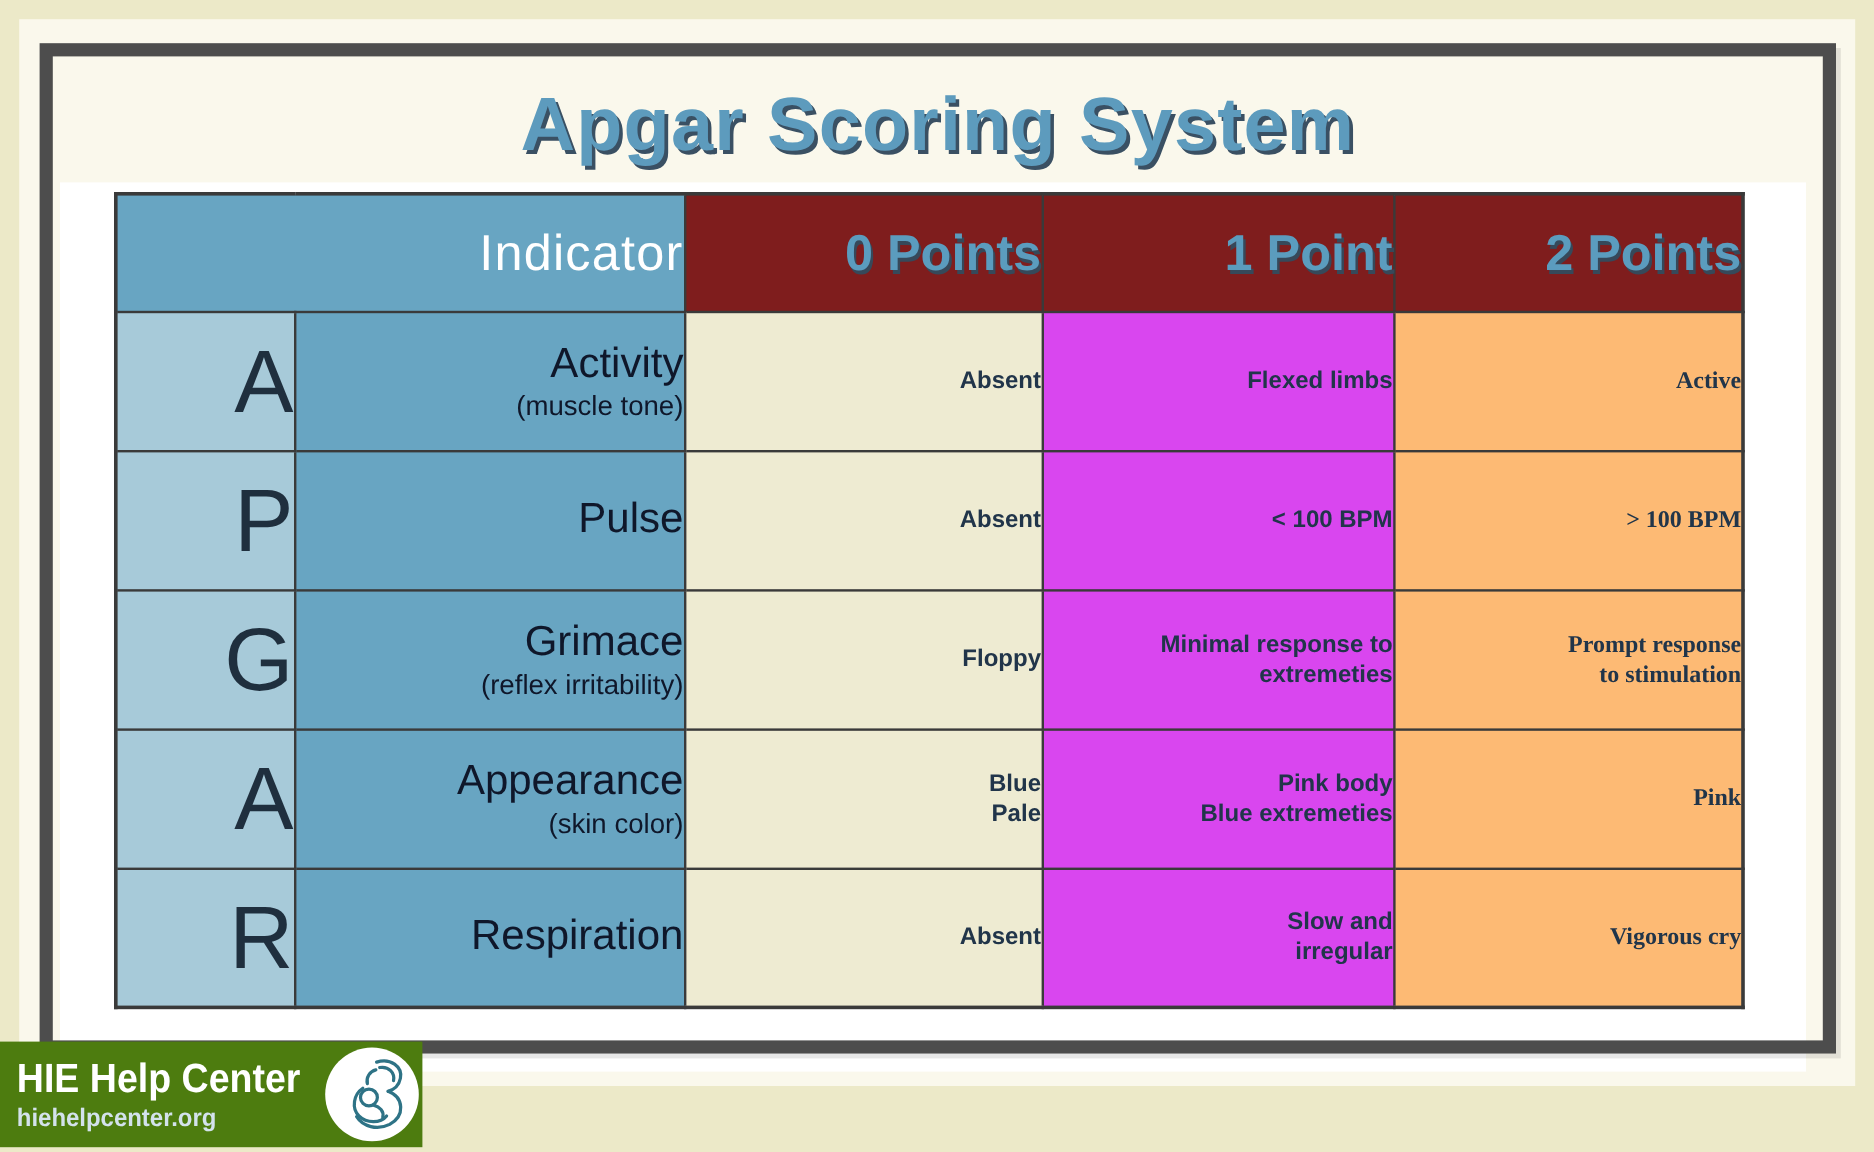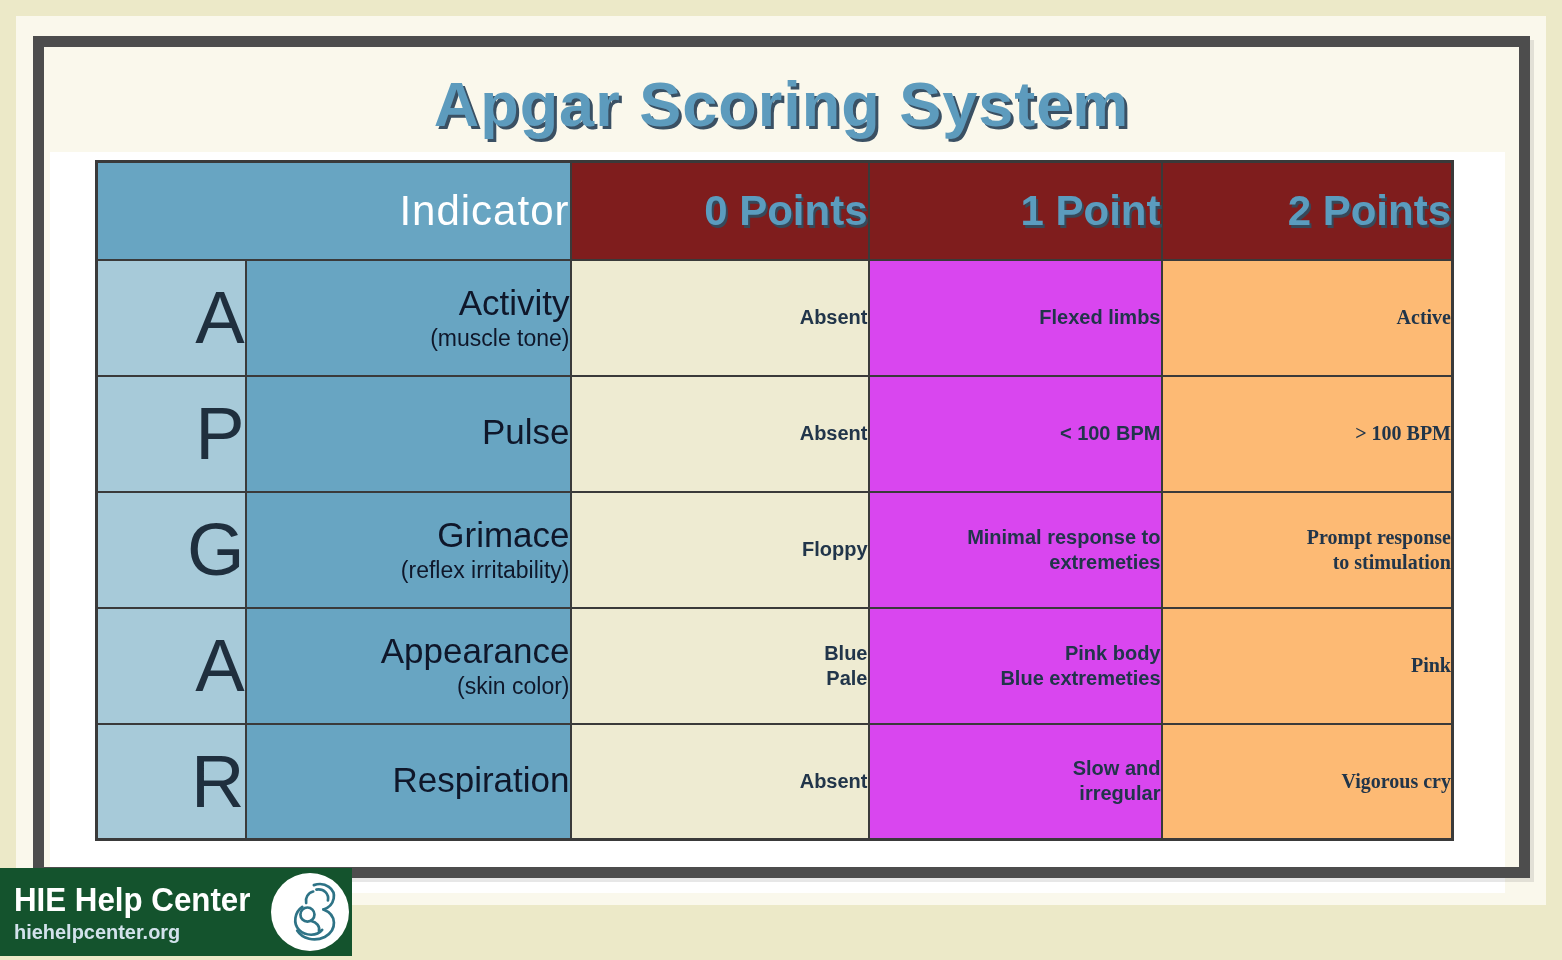--- a/index.html
+++ b/index.html
@@ -64,21 +64,21 @@
   .ind-sub{font-size:23px;line-height:1.2;margin-top:2px;}
   td.cell-p0{background:#eeebd2;}
   td.cell-p1{background:#d946ef;}
   td.cell-p2{background:#fdba74;font-family:Liberation Serif, serif;}
   td.val{
     font-size:20px;font-weight:700;color:#21354a;
     line-height:1.25;white-space:pre-line;
   }
   .brand-band{
     position:absolute;left:0;top:868px;width:352px;height:88px;
-    background:#14532d;z-index:5;
+    background:#4d7c0f;z-index:5;
     display:flex;align-items:center;
   }
   .brand-text{margin-left:14px;flex:1;}
   .brand-name{
     color:#ffffff;font-size:34px;font-weight:700;letter-spacing:0px;
     transform:scaleX(0.92);transform-origin:left center;white-space:nowrap;
   }
   .brand-url{
     color:#d3e2ec;font-size:21px;font-weight:700;margin-top:1px;
     transform:scaleX(0.95);transform-origin:left center;

